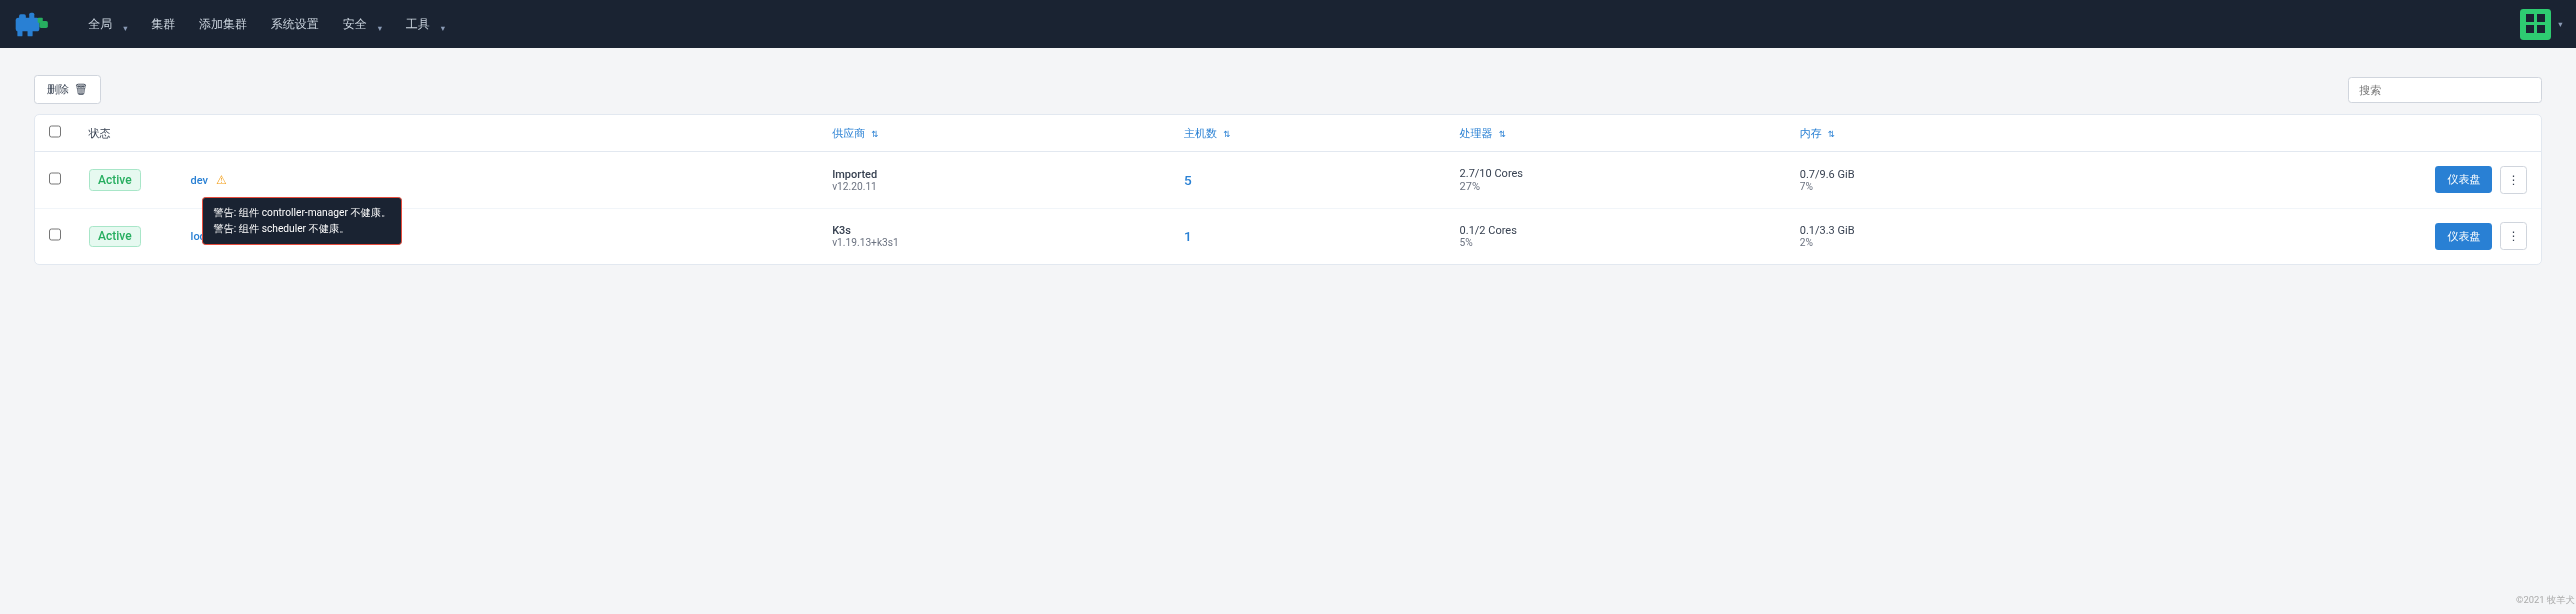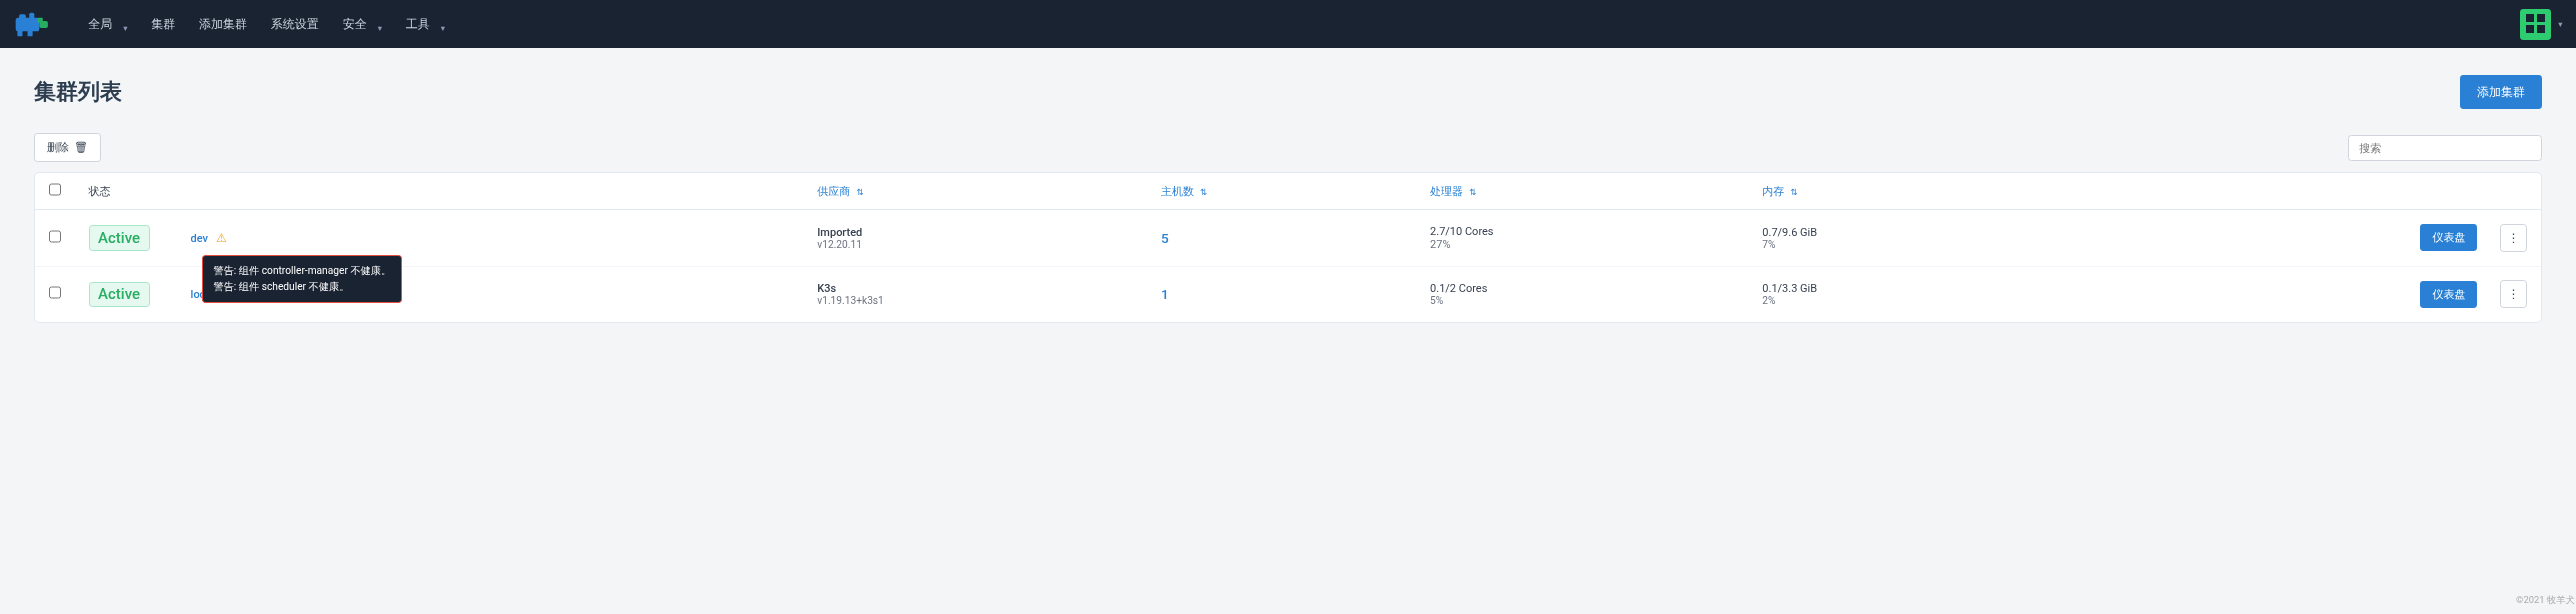--- a/index.html
+++ b/index.html
@@ -158,21 +158,21 @@
     .status-cell { width: 102px; }
     .name-cell { min-width: 171px; position: relative; }
 
     .badge-active {
       display: inline-block;
       background: #e6f9f0;
       color: #27ae60;
       border: 0.9px solid #a8e6c8;
       border-radius: 3.4px;
       padding: 2.6px 8.5px;
-      font-size: 15px;
+      font-size: 12px;
       font-weight: 500;
     }
 
     .cluster-name {
       color: #2980d4;
       font-weight: 500;
       cursor: pointer;
       text-decoration: none;
     }
 
@@ -205,21 +205,21 @@
       font-size: 12px;
       cursor: pointer;
       margin-left: 3.4px;
       color: #374151;
     }
 
     .action-cell {
       display: flex;
       align-items: center;
       justify-content: flex-end;
-      gap: 19px;
+      gap: 4px;
     }
 
     
     .tooltip-container {
       position: relative;
       display: inline-flex;
       align-items: center;
     }
     .tooltip-popup {
       display: block;
@@ -299,24 +299,20 @@
           <span></span>
           <span></span>
           <span></span>
       </div>
     </div>
     <span class="nav-chevron" style="color:#8a9ab5;">▾</span>
   </div>
 </nav>
 
 <div class="main-content">
-  <div class="page-header">
-    <h1 class="page-title">集群列表</h1>
-    <button class="btn-primary">添加集群</button>
-  </div>
 
   <div class="toolbar">
     <button class="btn-delete">
       <span>删除</span>
       <span>🗑</span>
     </button>
     <input class="search-input" type="text" placeholder="搜索" style="">
   </div>
 
   <div class="table-container">

